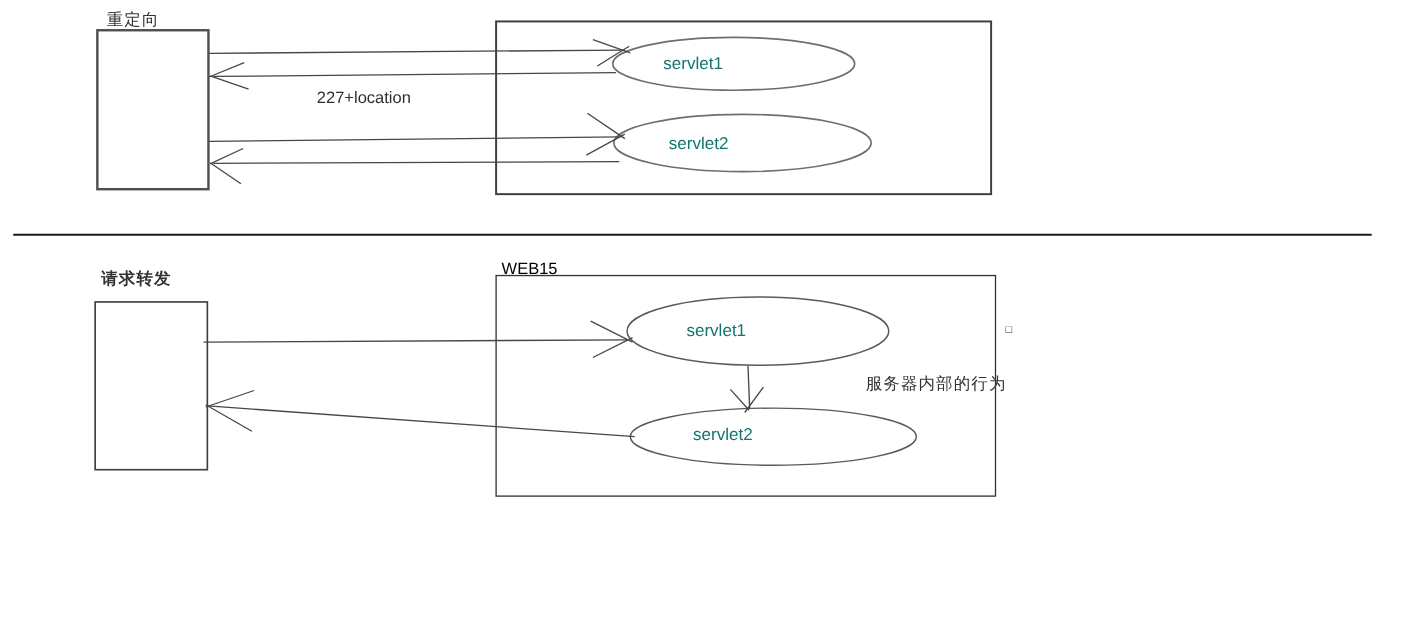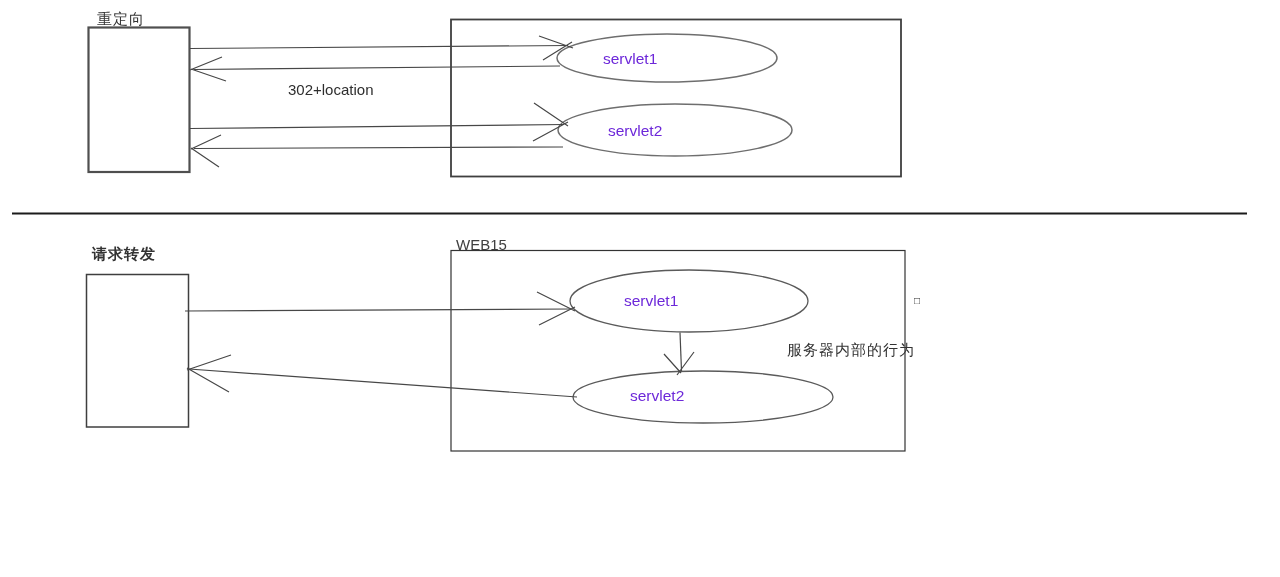--- a/index.html
+++ b/index.html
@@ -30,21 +30,21 @@
     line-height: 1.1;
     color: #2b2b2b;
   }
   .lbl-cjk {
     font-size: 15px;
     letter-spacing: 1px;
     color: #333333;
   }
   .lbl-servlet {
     font-size: 15.5px;
-    color: #6d28d9;
+    color: #0f766e;
   }
   .lbl-annotation {
     font-size: 15px;
     color: #2e2e2e;
   }
   .glyph-box {
     position: absolute;
     left: 914px;
     top: 296px;
     font-size: 10px;
@@ -102,29 +102,29 @@
 
     <line x1="680" y1="332.5" x2="681.5" y2="371" stroke="#474747" stroke-width="1.2"></line>
     <path d="M664,354 L681,373 M694,352 L677,375" fill="none" stroke="#474747" stroke-width="1.2"></path>
 
     <line x1="189" y1="369" x2="577" y2="397" stroke="#474747" stroke-width="1.2"></line>
     <path d="M231,355 L187,370 M229,392 L187,368" fill="none" stroke="#474747" stroke-width="1.2"></path>
   </svg>
 
   <div class="lbl lbl-cjk" style="left:97px; top:11px;">重定向</div>
 
-  <div class="lbl lbl-annotation" style="left:288px; top:82px;">302+location</div>
+  <div class="lbl lbl-annotation" style="left:288px; top:82px;">227+location</div>
 
   <div class="lbl lbl-servlet" style="left:603px; top:50px;">servlet1</div>
 
   <div class="lbl lbl-servlet" style="left:608px; top:122px;">servlet2</div>
 
   <div class="lbl lbl-cjk" style="left:92px; top:246px;font-weight:bold;">请求转发</div>
 
-  <div class="lbl" style="left:456px; top:237px; font-size:15px; color:#404040;">WEB15</div>
+  <div class="lbl" style="left:456px; top:237px; font-size:15px; color:#000000;">WEB15</div>
 
   <div class="lbl lbl-servlet" style="left:624px; top:292px;">servlet1</div>
 
   <div class="lbl lbl-servlet" style="left:630px; top:387px;">servlet2</div>
 
   <div class="lbl lbl-cjk" style="left:787px; top:342px;">服务器内部的行为</div>
 
   <div class="glyph-box">□</div>
 
   <div class="watermark">https://blog.csdn.net/weixin_43705313</div>

